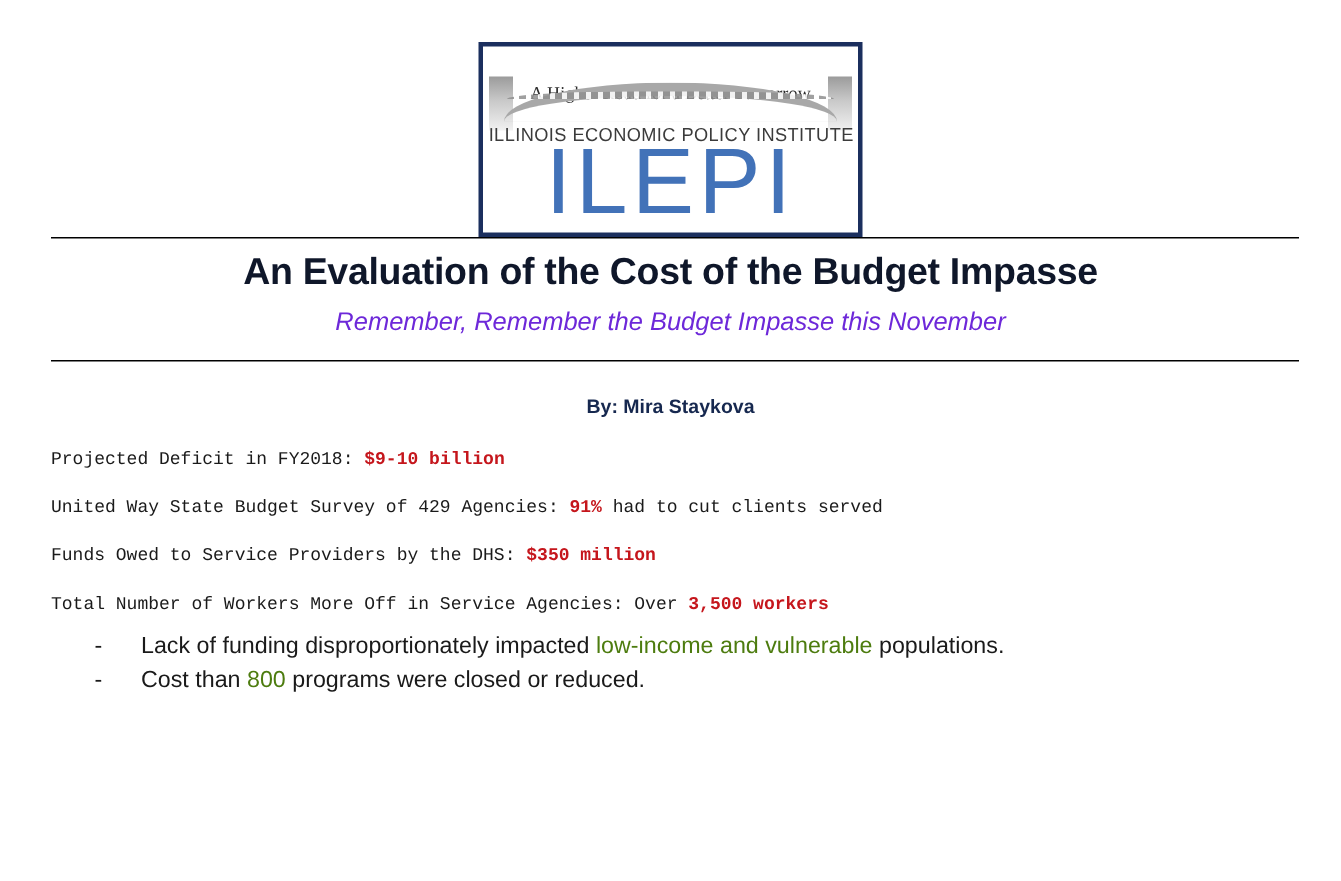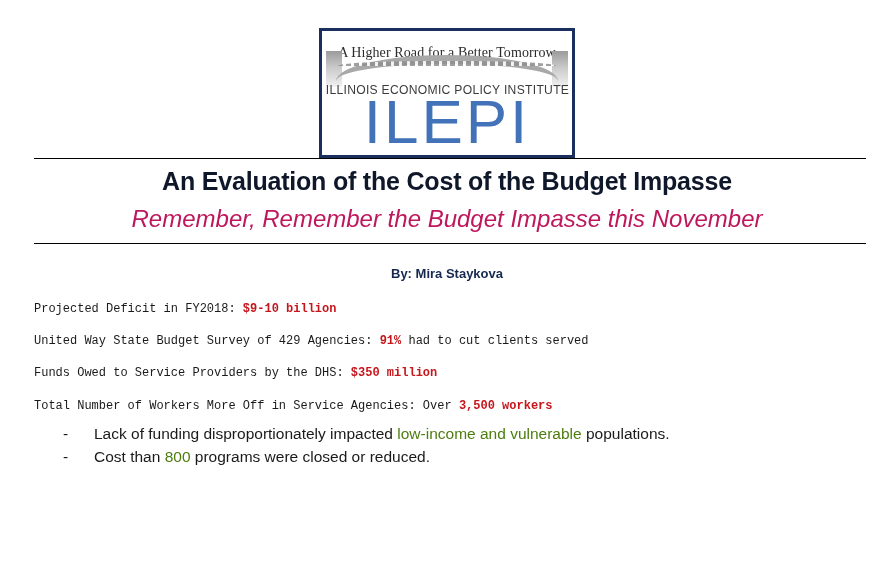--- a/index.html
+++ b/index.html
@@ -28,26 +28,26 @@
     width: 256px;
     height: 130px;
     border: 3px solid #1b2f5e;
     background: #ffffff;
     box-sizing: border-box;
     position: relative;
     overflow: hidden;
   }
   .logo-tagline {
     position: absolute;
-    top: 14px;
+    top: 24px;
     left: 0;
     right: 0;
     text-align: center;
     font-family: "Liberation Serif", serif;
-    font-size: 14px;
+    font-size: 12px;
     letter-spacing: 0.1px;
     color: #2b2b2b;
     white-space: nowrap;
   }
   
   .bridge {
     position: absolute;
     top: 20px;
     left: 4px;
     right: 4px;
@@ -126,27 +126,27 @@
   .doc-title {
     margin: 0;
     text-align: center;
     font-family: "Liberation Sans", sans-serif;
     font-size: 25px;
     font-weight: bold;
     color: #0f172a;
     letter-spacing: -0.2px;
   }
   .doc-subtitle {
-    margin: 9px 0 4px 0;
-    text-align: center;
-    font-family: "Liberation Sans", sans-serif;
-    font-size: 24px;
+    margin: 9px 0 9px 0;
+    text-align: center;
+    font-family: "Liberation Sans", sans-serif;
+    font-size: 17px;
     font-style: italic;
     font-weight: 400;
-    color: #be185d;
+    color: #6d28d9;
   }
 
   
   .byline {
     text-align: center;
     font-family: "Liberation Sans", sans-serif;
     font-size: 13px;
     font-weight: bold;
     color: #16284f;
     padding-top: 22px;

